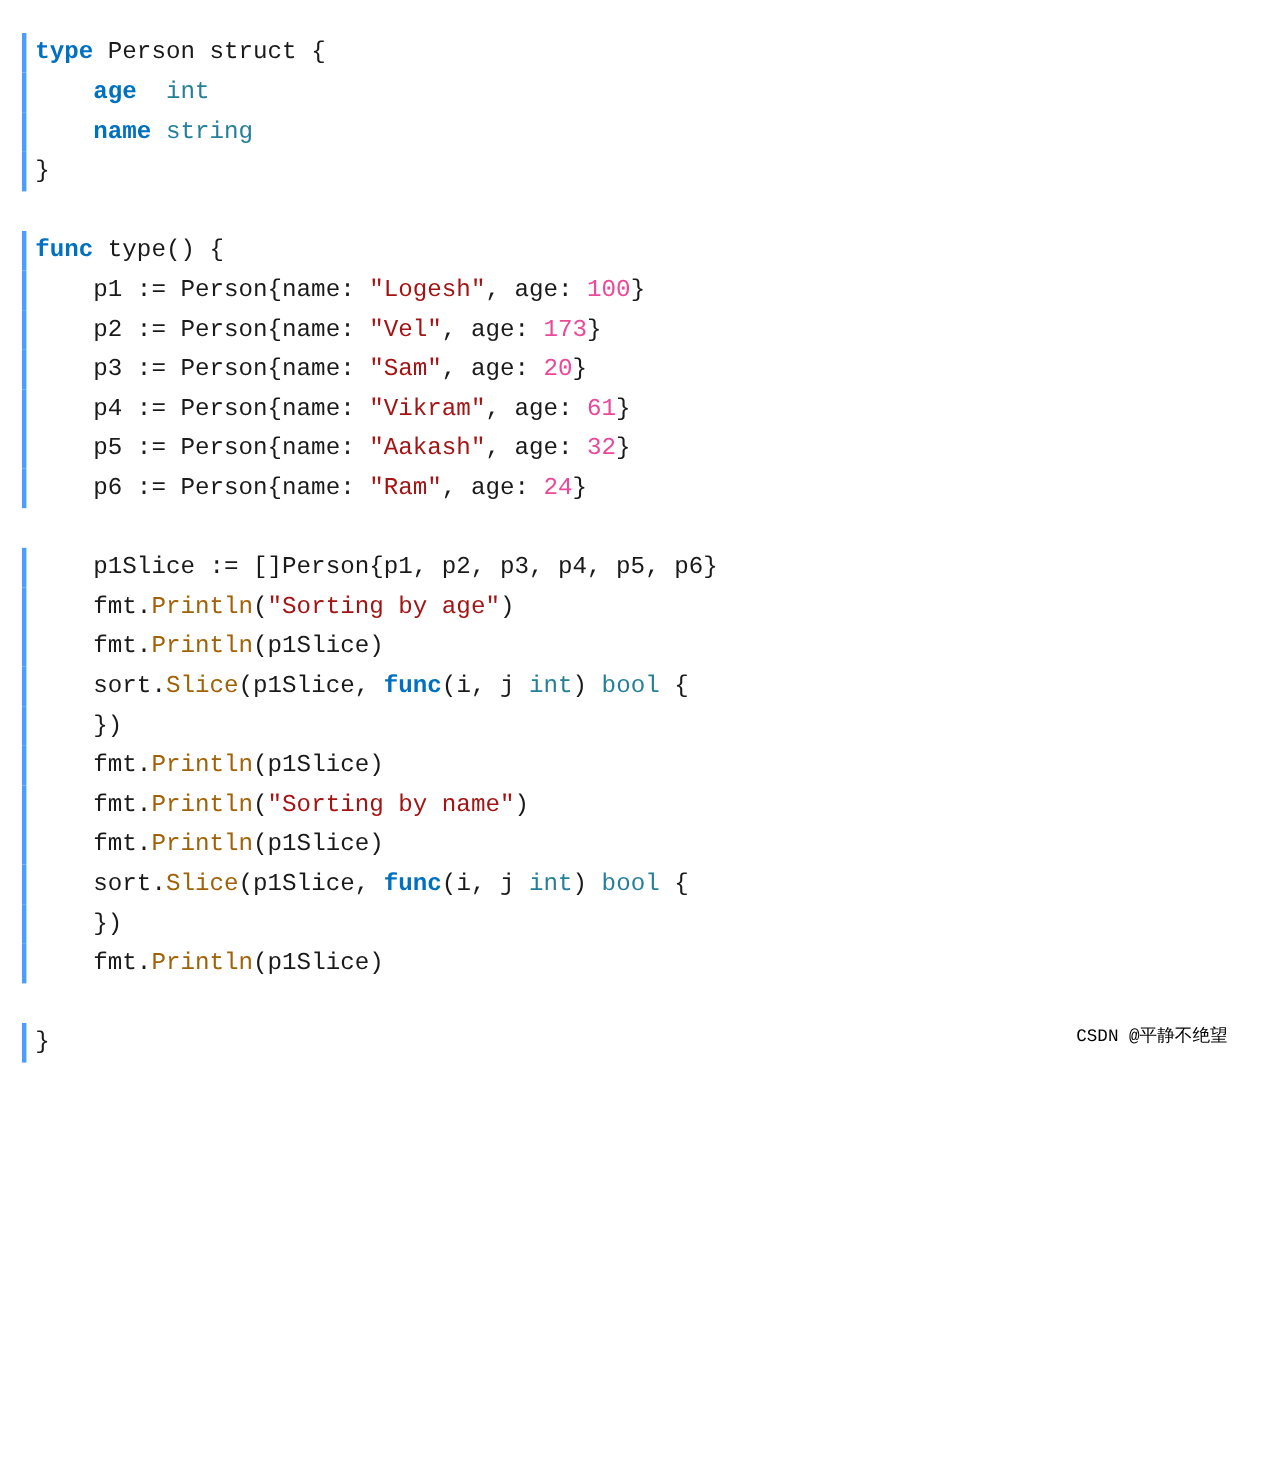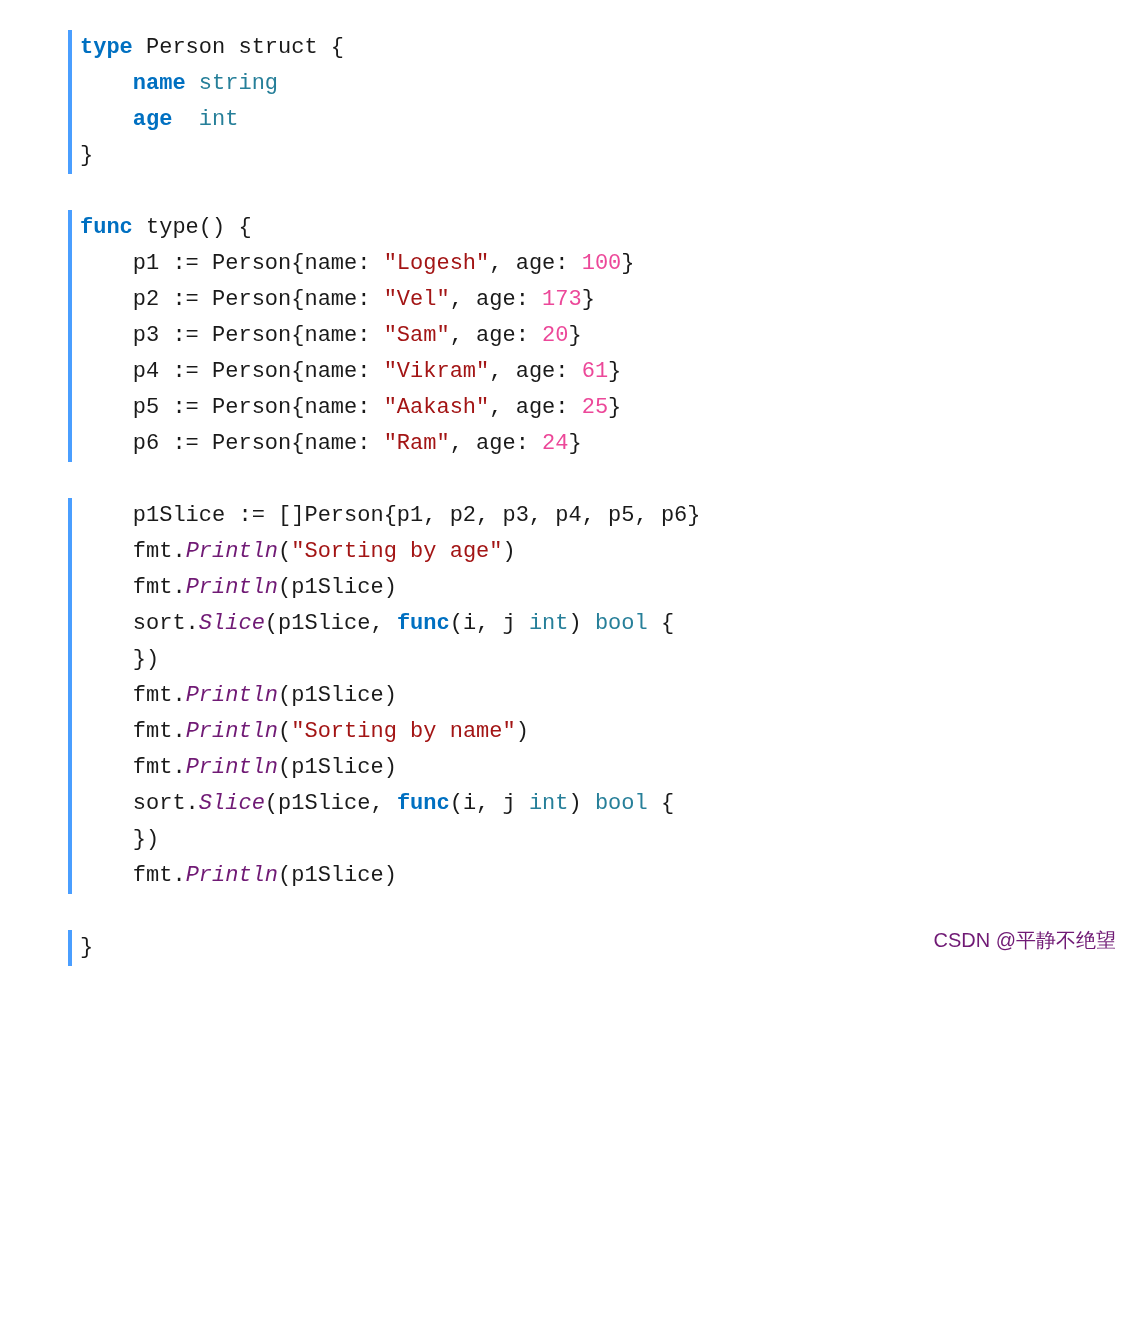--- a/index.html
+++ b/index.html
@@ -21,21 +21,20 @@
     .code-container {
       padding: 10px 20px;
       position: relative;
     }
 
     .line {
       display: flex;
       align-items: baseline;
       min-height: 36px;
       position: relative;
-      margin-left: 48px;
     }
 
     .line-bar {
       display: inline-block;
       width: 4px;
       background-color: #4a9eff;
       margin-right: 8px;
       align-self: stretch;
       min-height: 36px;
     }
@@ -45,63 +44,63 @@
     }
 
     .empty-line {
       min-height: 36px;
       display: block;
     }
 
     
     .kw-blue { color: #0070c1; font-weight: bold; }       
     .kw-green { color: #267f99; }
-    .method-blue { color: #701a75; font-style: italic; }   
+    .method-blue { color: #a16207; }   
     .string-red { color: #a31515; }    
     .number-green { color: #ec4899; }  
     .plain { color: #1a1a1a; }
 
     .watermark {
       position: absolute;
       bottom: 20px;
       right: 30px;
-      color: #701a75;
-      font-family: Liberation Sans, sans-serif;
-      font-size: 20px;
+      color: #000000;
+      font-family: Liberation Mono, monospace;
+      font-size: 16px;
     }
   </style>
 </head>
 <body>
 
 <div class="code-container">
 
   <div class="line">
     <span class="line-bar"></span>
     <span class="line-content">
       <span class="kw-blue">type</span><span class="plain"> Person struct {</span>
     </span>
   </div>
 
   <div class="line">
     <span class="line-bar"></span>
     <span class="line-content">
+      <span class="plain">&nbsp;&nbsp;&nbsp;&nbsp;<span class="kw-blue">age</span>&nbsp;&nbsp;<span class="kw-green">int</span></span>
+    </span>
+  </div>
+
+  <div class="line">
+    <span class="line-bar"></span>
+    <span class="line-content">
       <span class="plain">&nbsp;&nbsp;&nbsp;&nbsp;<span class="kw-blue">name</span> <span class="kw-green">string</span></span>
     </span>
   </div>
 
   <div class="line">
     <span class="line-bar"></span>
     <span class="line-content">
-      <span class="plain">&nbsp;&nbsp;&nbsp;&nbsp;<span class="kw-blue">age</span>&nbsp;&nbsp;<span class="kw-green">int</span></span>
-    </span>
-  </div>
-
-  <div class="line">
-    <span class="line-bar"></span>
-    <span class="line-content">
       <span class="plain">}</span>
     </span>
   </div>
 
   <div class="empty-line"></div>
 
   <div class="line">
     <span class="line-bar"></span>
     <span class="line-content">
       <span class="kw-blue">func</span><span class="plain"> type() {</span>
@@ -132,21 +131,21 @@
   <div class="line">
     <span class="line-bar"></span>
     <span class="line-content">
       <span class="plain">&nbsp;&nbsp;&nbsp;&nbsp;p4 := Person{name: <span class="string-red">"Vikram"</span>, age: <span class="number-green">61</span>}</span>
     </span>
   </div>
 
   <div class="line">
     <span class="line-bar"></span>
     <span class="line-content">
-      <span class="plain">&nbsp;&nbsp;&nbsp;&nbsp;p5 := Person{name: <span class="string-red">"Aakash"</span>, age: <span class="number-green">25</span>}</span>
+      <span class="plain">&nbsp;&nbsp;&nbsp;&nbsp;p5 := Person{name: <span class="string-red">"Aakash"</span>, age: <span class="number-green">32</span>}</span>
     </span>
   </div>
 
   <div class="line">
     <span class="line-bar"></span>
     <span class="line-content">
       <span class="plain">&nbsp;&nbsp;&nbsp;&nbsp;p6 := Person{name: <span class="string-red">"Ram"</span>, age: <span class="number-green">24</span>}</span>
     </span>
   </div>
 

